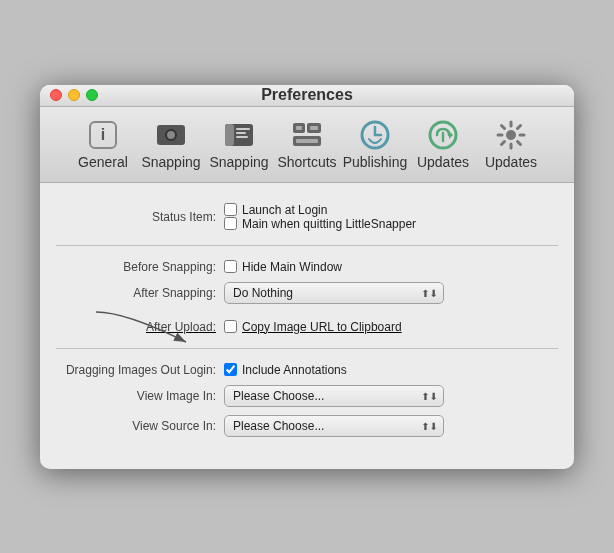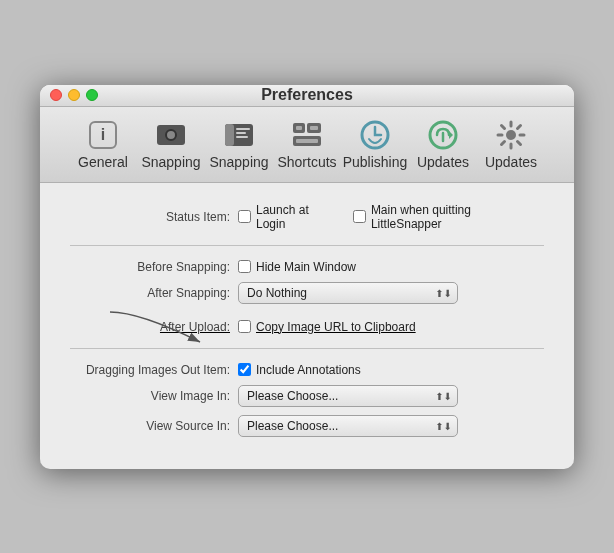--- a/index.html
+++ b/index.html
@@ -72,21 +72,21 @@
       margin-bottom: 3px;
       display: flex;
       align-items: center;
       justify-content: center;
     }
     .toolbar-label {
       font-size: 14px;
       color: #333;
     }
     .content {
-      padding: 20px 30px 24px;
+      padding: 20px 16px 24px;
     }
     .divider {
       border: none;
       border-top: 1px solid #c0c0c0;
       margin: 14px 0;
     }
     .row {
       display: flex;
       align-items: center;
       margin-bottom: 8px;
@@ -94,23 +94,23 @@
     .row-label {
       text-align: right;
       color: #444;
       font-size: 12px;
       min-width: 160px;
       margin-right: 8px;
     }
     .row-content {
       display: flex;
       align-items: center;
-      flex-direction: row;
+      flex-direction: column;
       align-items: flex-start;
-      gap: 12px;
+      gap: 0;
     }
     .checkbox-row {
       display: flex;
       align-items: center;
       gap: 5px;
     }
     .checkbox-row label { font-size: 12px; color: #222; }
     input[type="checkbox"] {
       width: 13px;
       height: 13px;
@@ -327,21 +327,21 @@
             <polygon points="0 0, 8 3, 0 6" fill="#555"></polygon>
           </marker>
         </defs>
         <path d="M10 10 Q40 10 100 40" fill="none" stroke="#555" stroke-width="1.5" marker-end="url(#arrowhead)"></path>
       </svg>
     </div>
 
     <hr class="divider">
 
     <div class="row">
-      <span class="row-label">Dragging Images Out Item:</span>
+      <span class="row-label">Dragging Images Out Login:</span>
       <div class="row-content">
         <div class="checkbox-row">
           <input type="checkbox" checked="" style="">
           <label>Include Annotations</label>
         </div>
       </div>
     </div>
 
     <div class="row">
       <span class="row-label">View Image In:</span>

